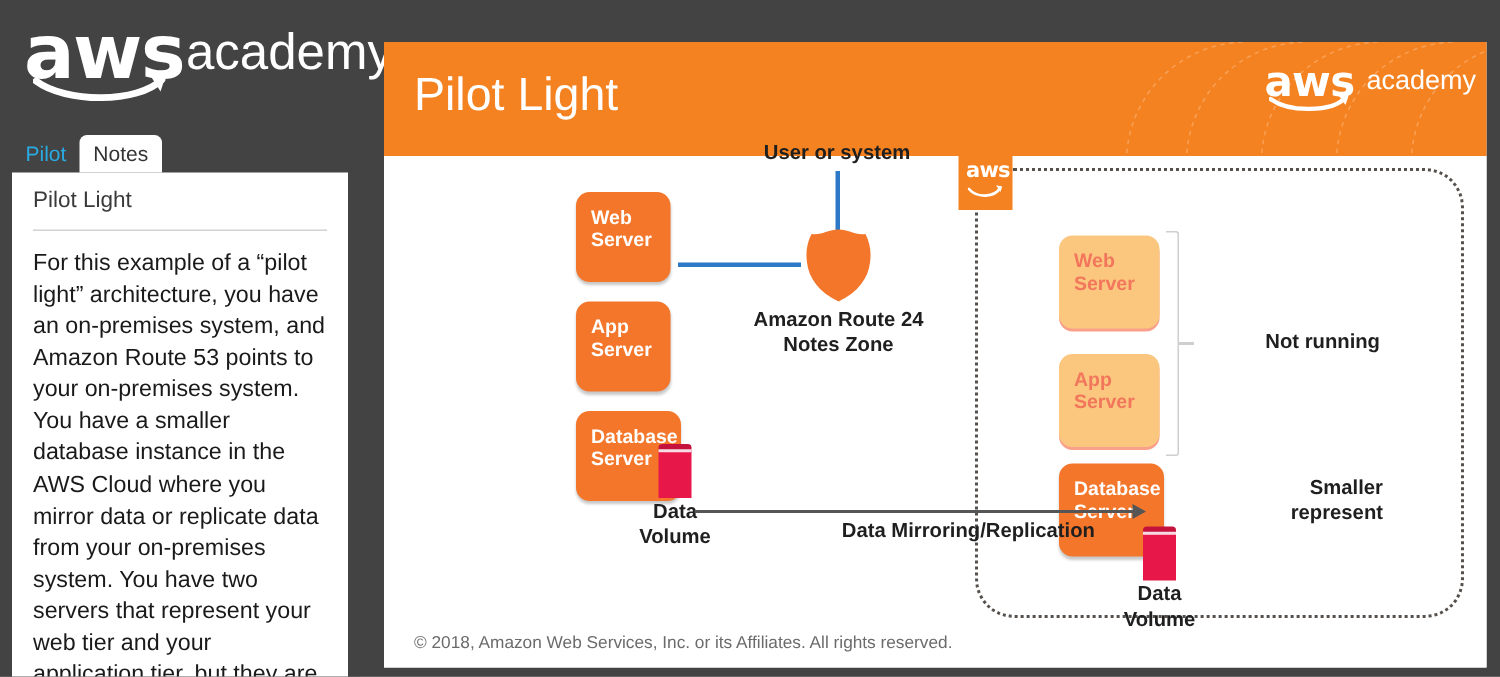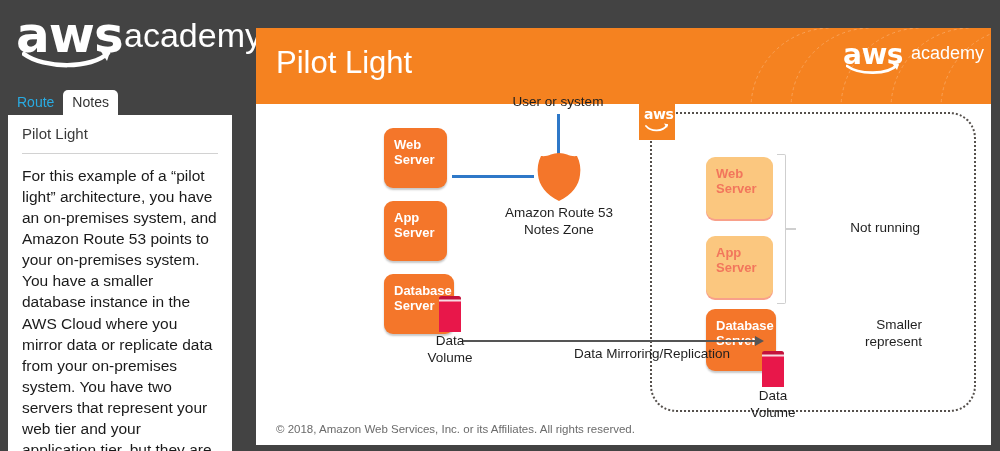--- a/index.html
+++ b/index.html
@@ -85,21 +85,21 @@
   .srv-box {
     position: absolute; border-radius: 9px; color: #ffffff;
     font-size: 13px; font-weight: 700; line-height: 1.18;
     padding: 9px 10px 0 10px; font-family: "Liberation Sans", sans-serif;
   }
   .srv-on { background: #f4762a; box-shadow: 0 2px 2px rgba(0,0,0,.22); }
   .srv-off { background: #fbc77f; color: #f2765c; box-shadow: 0 2px 0 #f8a08a; }
 
   .lbl {
     position: absolute; font-size: 13.5px; color: #1f1f1f;
-    line-height: 1.25; font-family: "Liberation Sans", sans-serif; text-align: center;
+    line-height: 1.25; font-family: "Liberation Sans", sans-serif; text-align: center; font-weight: bold;
   }
   .lbl-left { text-align: right; }
 
   .blue-line { position: absolute; background: #2e78c8; }
 
   #cloud-boundary {
     position: absolute; left: 394px; top: 8px; width: 326px; height: 300px;
     border: 2.5px dotted #55504c; border-radius: 26px;
   }
   #aws-badge {
@@ -145,21 +145,21 @@
     <div class="aws-academy-logo">
       <span class="aws-word">aws</span>
       <svg class="smile" viewBox="0 0 92 20">
         <path d="M2,6 C22,21 70,21 86,5" stroke="#ffffff" stroke-width="4.5" fill="none" stroke-linecap="round"></path>
         <path d="M78,2 L88,4 L85,13 Z" fill="#ffffff"></path>
       </svg>
       <span class="academy-word">academy</span>
     </div>
 
     <div id="tabs">
-      <span class="tab tab-menu">Route</span><span class="tab tab-notes">Notes</span>
+      <span class="tab tab-menu">Pilot</span><span class="tab tab-notes">Notes</span>
     </div>
 
     <div id="notes-panel">
       <div id="notes-title">Pilot Light</div>
       <div id="notes-divider"></div>
       <div id="notes-body">For this example of a “pilot light” architecture, you have an on-premises system, and Amazon Route 53 points to your on-premises system. You have a smaller database instance in the AWS Cloud where you mirror data or replicate data from your on-premises system. You have two servers that represent your web tier and your application tier, but they are not on and running yet.</div>
     </div>
   </div>
 
   <div id="slide">
@@ -226,21 +226,21 @@
 
       <div class="blue-line" style="left:301px; top:10px; width:2.5px; height:40px;"></div>
 
       <svg class="shield" style="left:277px; top:48px; width:52px; height:50px;" viewBox="0 0 52 50">
         <path d="M26,1 C33,1 37,5 44,4 C47,10 48,16 47,23 C46,33 39,43 26,49 C13,43 6,33 5,23 C4,16 5,10 8,4 C15,5 19,1 26,1 Z" fill="#f4762a"></path>
       </svg>
 
       <div class="blue-line" style="left:196px; top:71px; width:82px; height:2.5px;"></div>
 
       <div class="lbl" style="left:222px; top:101px; width:162px;">
-        <span>Amazon Route 53</span><br>
+        <span>Amazon Route 24</span><br>
         <span>Notes Zone</span>
       </div>
 
       <div class="srv-box srv-off" style="left:450px; top:53px; width:67px; height:62px;">
         <span>Web</span><br>
         <span>Server</span>
       </div>
 
       <div class="srv-box srv-off" style="left:450px; top:132px; width:67px; height:62px;">
         <span>App</span><br>

